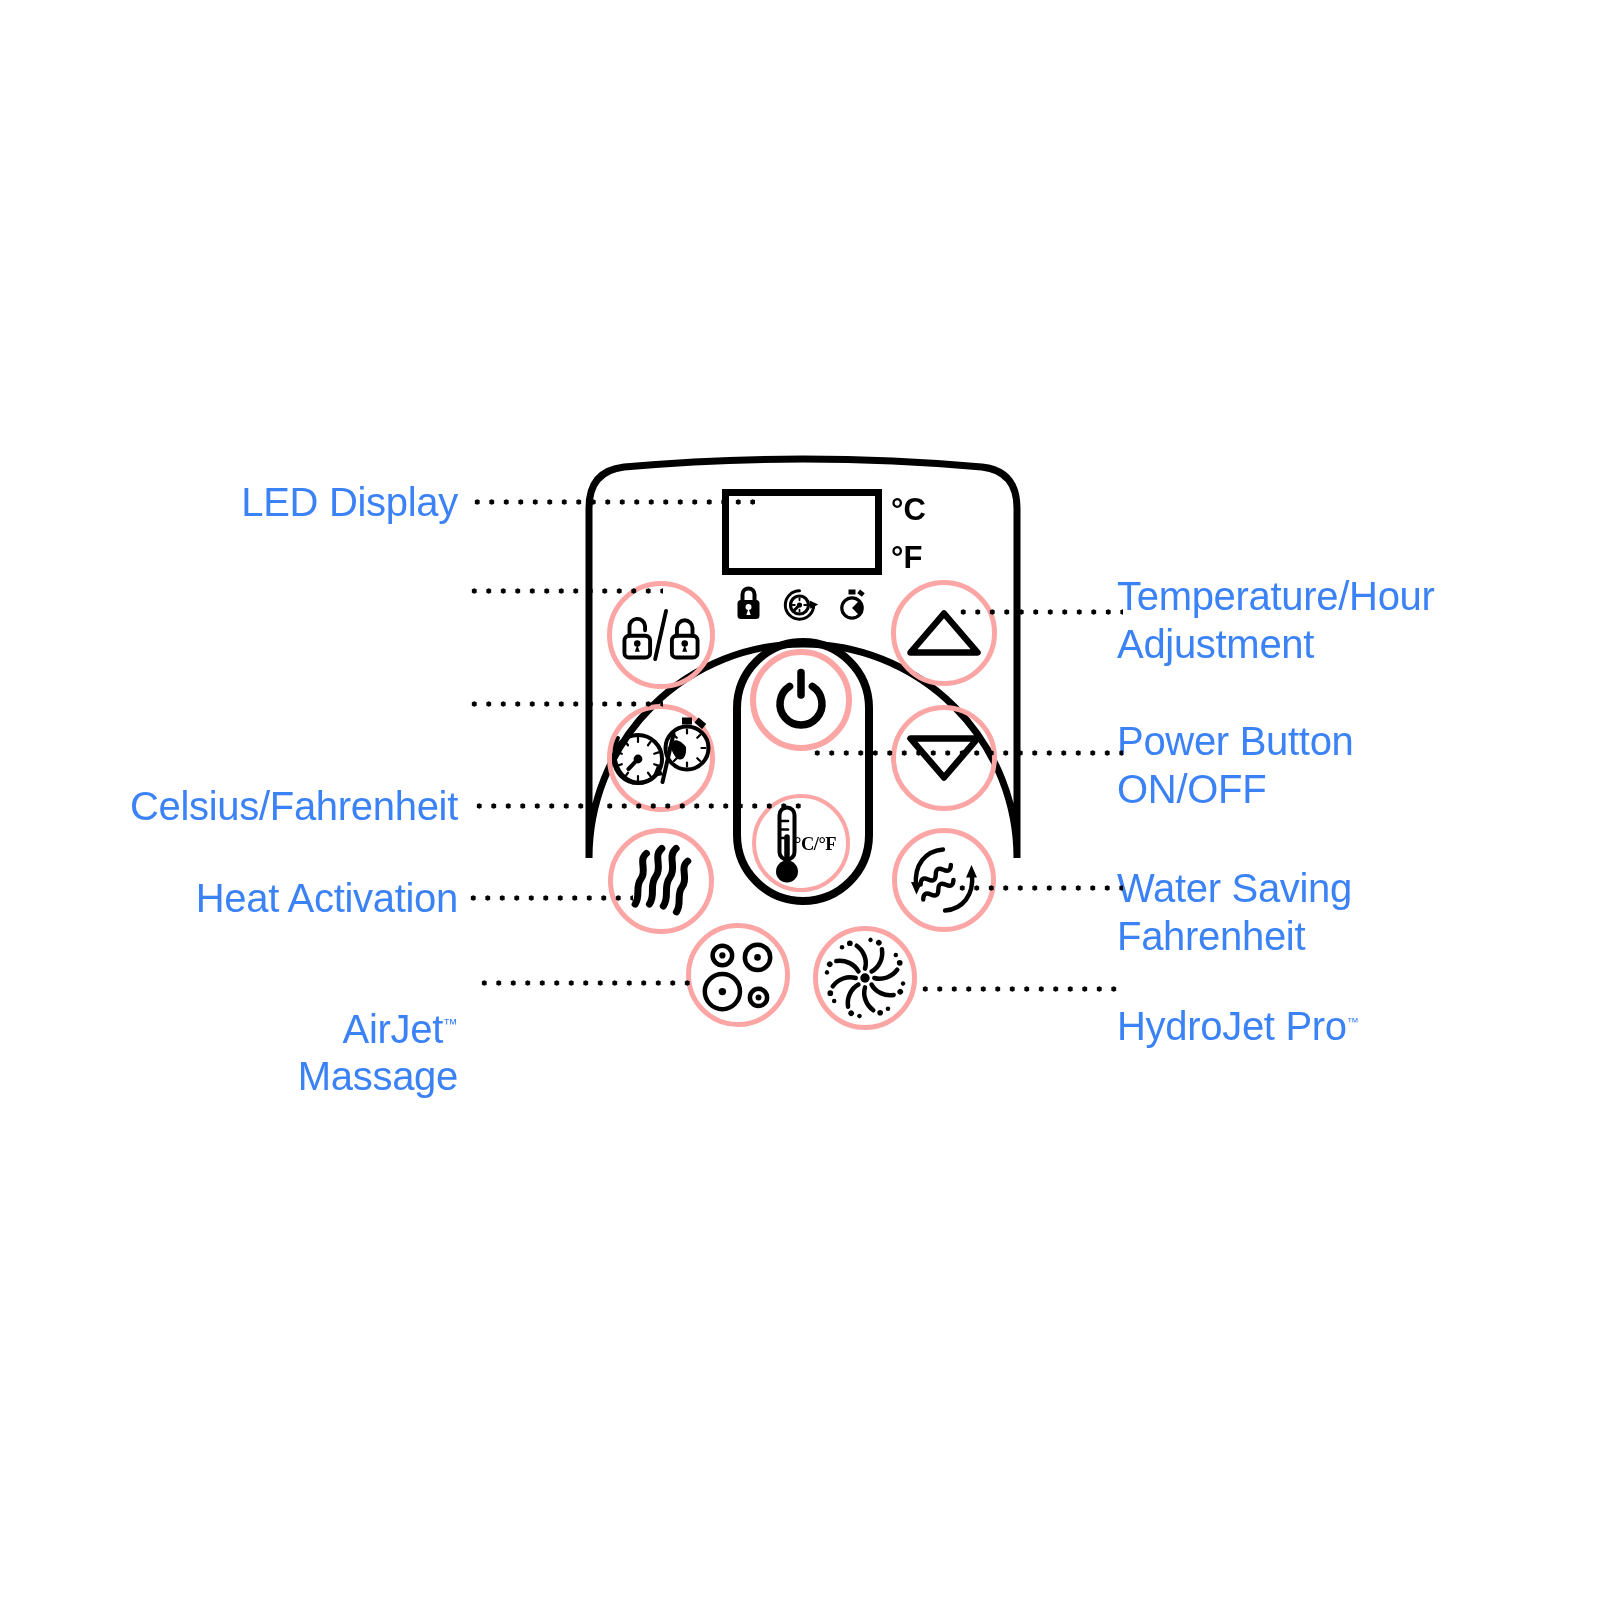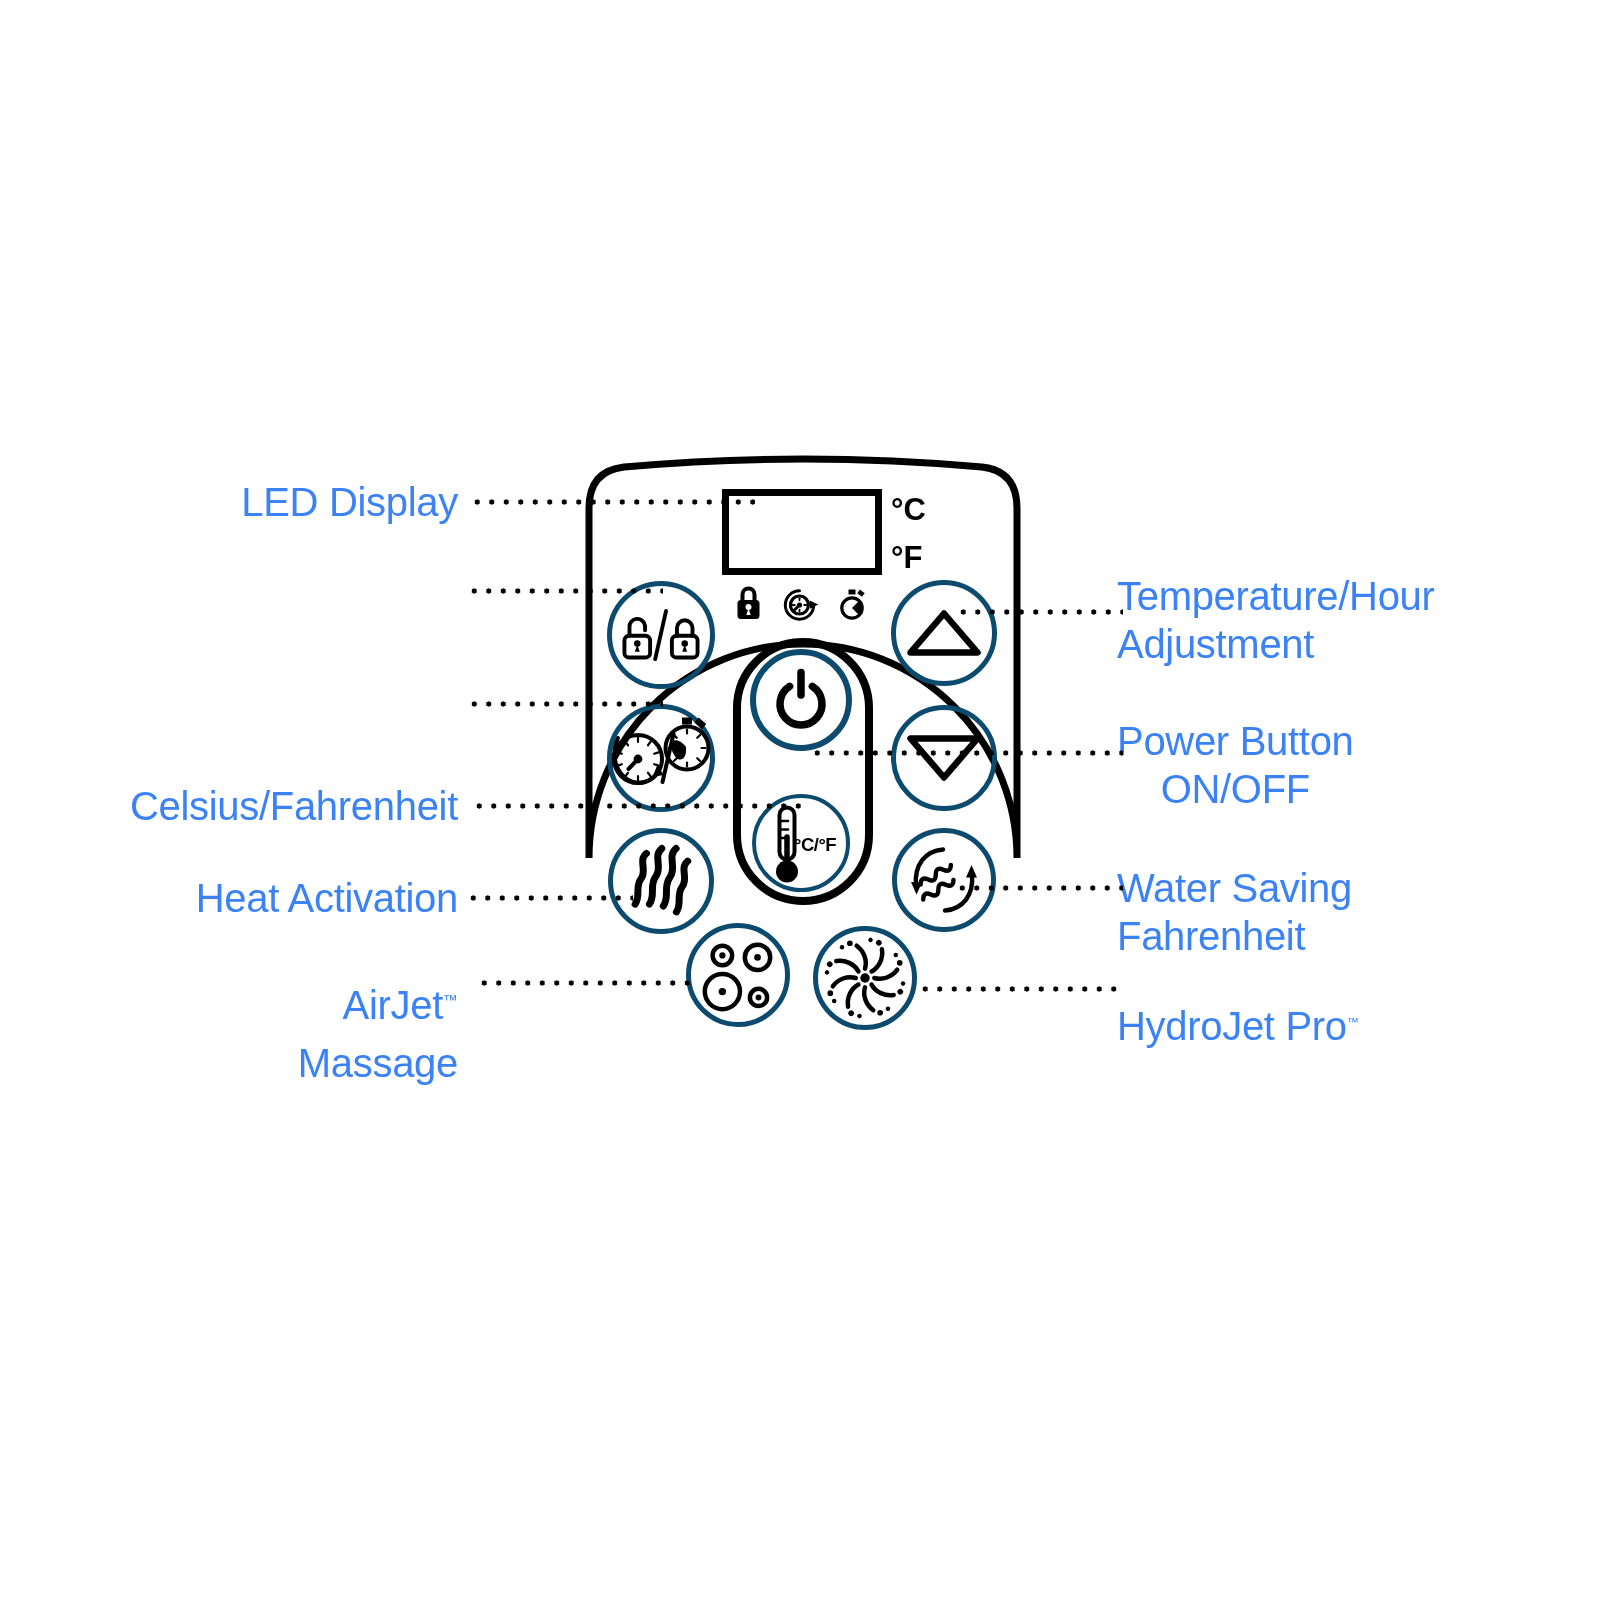--- a/index.html
+++ b/index.html
@@ -7,22 +7,22 @@
           font-family:"Liberation Sans",sans-serif;color:#000;}
   .abs{position:absolute;}
   .lbl{position:absolute;font-size:40px;line-height:48px;letter-spacing:-0.3px;color:#3b82f6;z-index:20;}
   .lbl.left{left:0;width:458px;text-align:right;}
   .lbl.right{left:1117px;text-align:left;}
   .tm{font-size:15px;vertical-align:super;letter-spacing:0;}
   .tm.tiny{font-size:12px;}
   .dots{position:absolute;height:6px;z-index:40;
         background-image:radial-gradient(circle,#000 0 2.4px,transparent 2.8px);
         background-size:14.5px 6px;background-position:0 0;background-repeat:repeat-x;}
-  .circle{position:absolute;border:5px solid #0c4a6e;border-radius:50%;box-sizing:border-box;
-          display:flex;align-items:center;justify-content:center;z-index:10;background:transparent;}
+  .circle{position:absolute;border:5px solid #fca5a5;border-radius:50%;box-sizing:border-box;
+          display:flex;align-items:center;justify-content:center;z-index:10;background:transparent;font-family:Liberation Serif, serif;}
   .pill{position:absolute;left:733px;top:638px;width:140px;height:267px;border:8px solid #000;
         border-radius:74px;box-sizing:border-box;z-index:9;}
   .led{position:absolute;left:722px;top:489px;width:160px;height:86px;border:7px solid #000;
        box-sizing:border-box;z-index:10;background:#fff;}
   .unit{position:absolute;font-weight:700;font-size:31px;z-index:10;letter-spacing:0;}
   .cf-text{position:absolute;font-weight:700;font-size:18.5px;letter-spacing:-0.5px;z-index:11;}
   .ic{stroke:#000;fill:none;stroke-linecap:round;stroke-linejoin:round;display:block;}
   svg{overflow:visible;}
 </style>
 </head>
@@ -225,30 +225,30 @@
 
   <div class="lbl left" style="top:478px;">
     <span>LED Display</span>
   </div>
   <div class="lbl left" style="top:782px;">
     <span>Celsius/Fahrenheit</span>
   </div>
   <div class="lbl left" style="top:874px;">
     <span>Heat Activation</span>
   </div>
-  <div class="lbl left" style="top:971px;line-height:58px;">
+  <div class="lbl left" style="top:1000px;line-height:47px;">
     <span>AirJet</span><sup class="tm">™</sup><br>
     <span>Massage</span>
   </div>
 
   <div class="lbl right" style="top:572px;">
     <span>Temperature/Hour</span><br>
     <span>Adjustment</span>
   </div>
-  <div class="lbl right" style="top:717px;text-align:center;">
+  <div class="lbl right" style="top:717px;">
     <span>Power Button</span><br>
     <span>ON/OFF</span>
   </div>
   <div class="lbl right" style="top:864px;">
     <span>Water Saving</span><br>
     <span>Fahrenheit</span>
   </div>
   <div class="lbl right" style="top:998px;">
     <span>HydroJet Pro</span><sup class="tm tiny">™</sup>
   </div>

